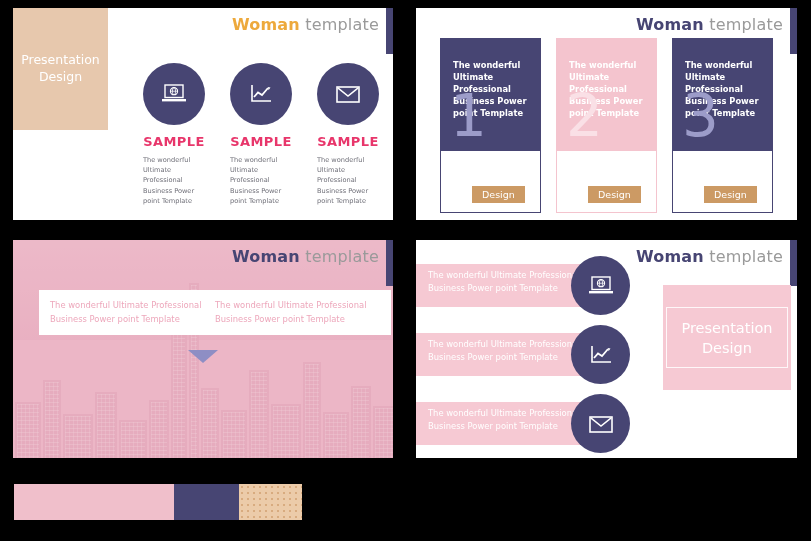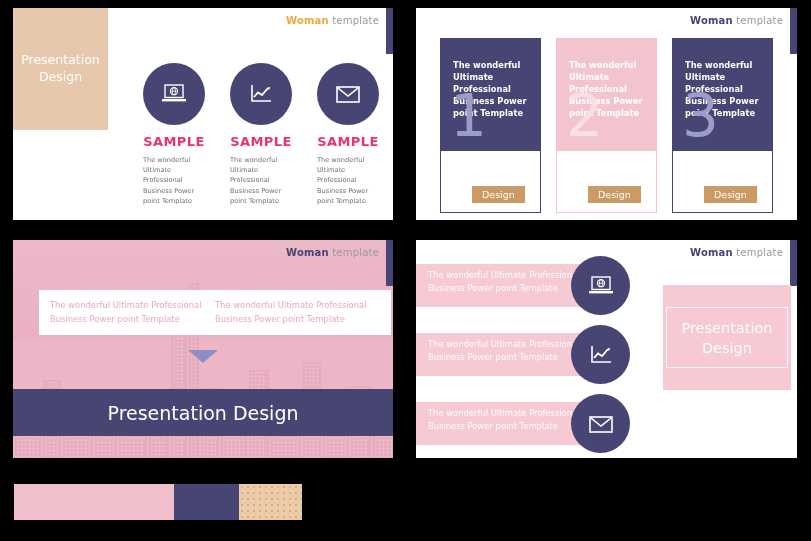--- a/index.html
+++ b/index.html
@@ -2,21 +2,21 @@
 <html><head>
 <meta charset="utf-8">
 <style>
   html,body{margin:0;padding:0;}
   body{
     width:811px;height:541px;background:#000;overflow:hidden;
     font-family:"DejaVu Sans","Liberation Sans",sans-serif;
     position:relative;
   }
   .slide{position:absolute;background:#fff;overflow:hidden;}
-  .hdr{position:absolute;top:7px;right:14px;font-size:10px;letter-spacing:.2px;white-space:nowrap;}
+  .hdr{position:absolute;top:7px;right:14px;font-size:16px;letter-spacing:.2px;white-space:nowrap;}
   .hdr .w{font-weight:bold;}
   .hdr .t{color:#9a9a9a;font-weight:normal;}
   .navybar{position:absolute;top:0;right:0;width:7px;height:46px;background:#474573;}
 
   
   #slide1{left:13px;top:8px;width:380px;height:212px;}
   .tanpanel{position:absolute;left:0;top:0;width:95px;height:122px;background:#e7c8ad;
     display:flex;align-items:center;justify-content:center;text-align:center;}
   .tanpanel span{color:#fff;font-size:12.5px;line-height:1.35;}
   .iconcol{position:absolute;top:55px;width:70px;text-align:center;}
@@ -204,23 +204,20 @@
 
   <div class="wbox" style="left:26px;top:50px;width:152px">
     <p>The wonderful Ultimate Professional Business Power point Template</p>
   </div>
   <div class="wbox" style="left:191px;top:50px;width:165px">
     <p>The wonderful Ultimate Professional Business Power point Template</p>
   </div>
 
   <div class="arrowdown"></div>
 
-  <div class="navyband">
-    <span>Presentation Design</span>
-  </div>
 </div>
 
 <div class="slide" id="slide4">
   <div class="navybar"></div>
   <div class="hdr">
     <span class="w" style="color:#474573">Woman</span>
     <span class="t">template</span>
   </div>
 
   <div class="rowpink" style="top:24px">

